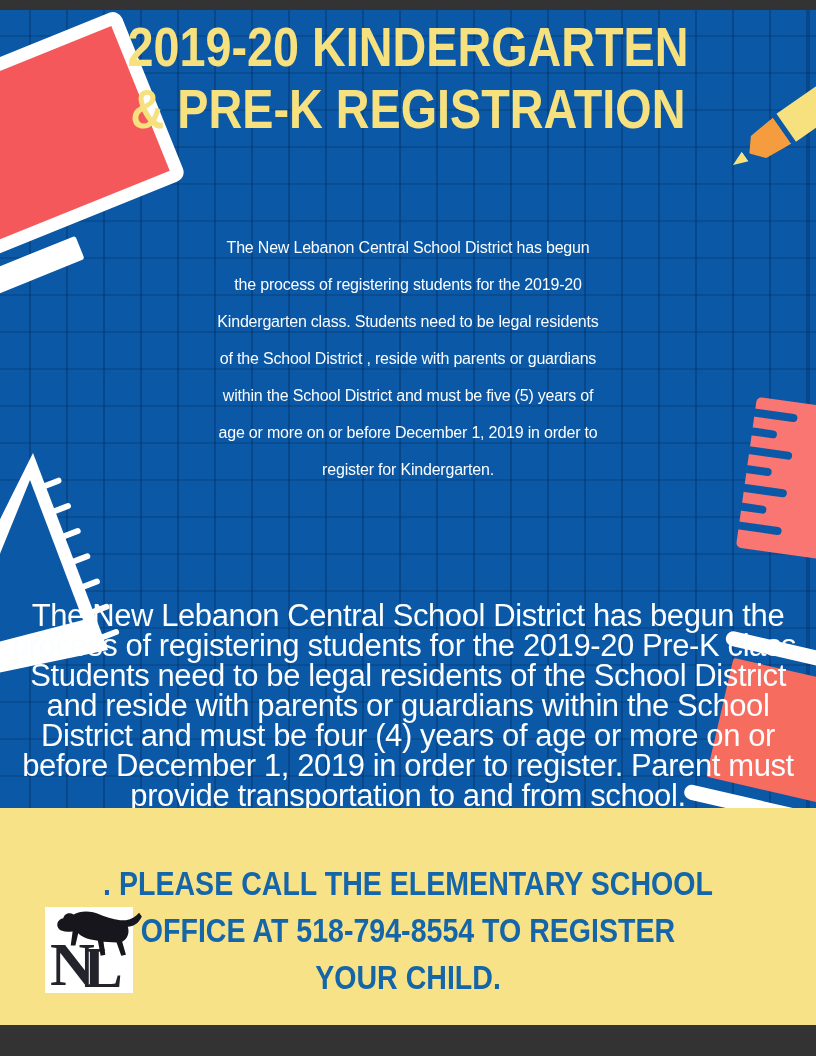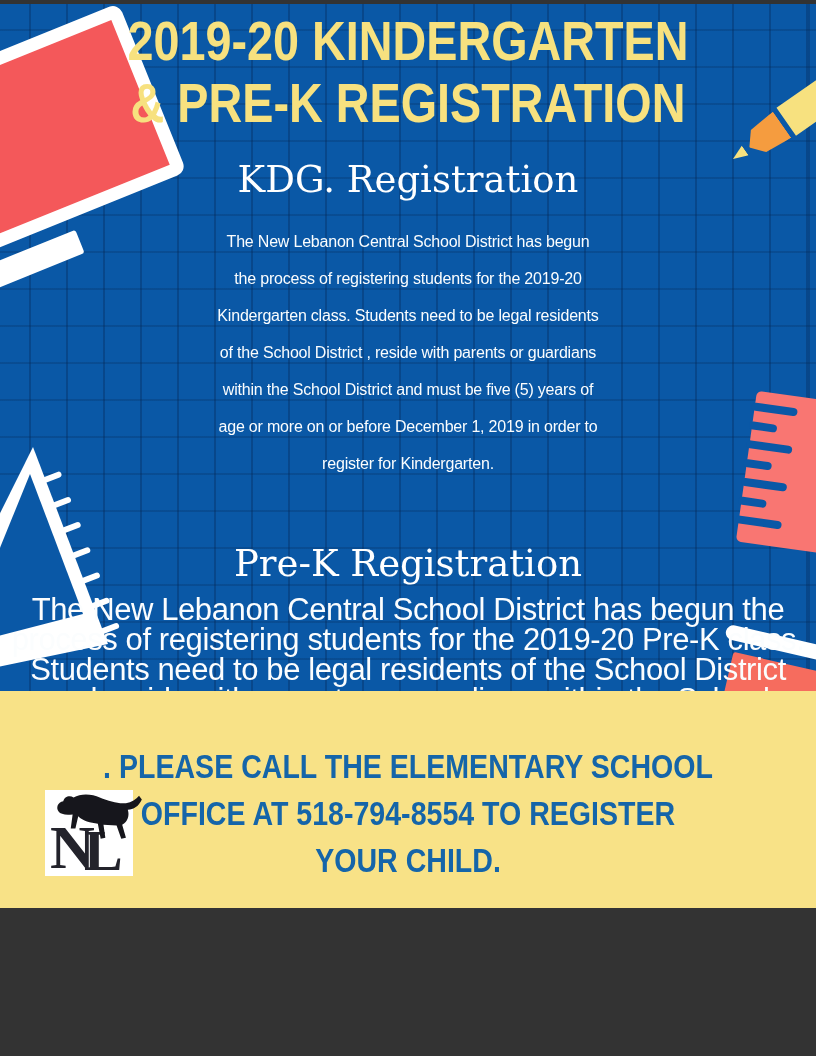--- a/index.html
+++ b/index.html
@@ -1,17 +1,17 @@
 <!DOCTYPE html>
 <html><head>
 <meta charset="utf-8">
 <style>
   html,body{margin:0;padding:0;background:#333;}
   .page{
-    position:relative; width:816px; height:904px; margin:4px auto; overflow:hidden;
+    position:relative; width:816px; height:1015px; margin:10px auto; overflow:hidden;
     background-color:#0A58A6;
     background-image:
       repeating-linear-gradient(to right, rgba(3,33,74,.30) 0 2px, transparent 2px 37px),
       repeating-linear-gradient(to bottom, rgba(3,33,74,.22) 0 2px, transparent 2px 37px);
     background-position:-8px -12px;
     font-family:"Liberation Sans", sans-serif;
     text-decoration:underline;
   }
   
   .title{
@@ -106,30 +106,28 @@
 
   <div class="book">
     <div class="book-stripe-top"></div>
     <div class="book-cover"></div>
     <div class="book-stripe-bottom"></div>
   </div>
 
   <div class="title">2019-20 KINDERGARTEN
 &amp; PRE-K REGISTRATION</div>
 
-  <div class="heading kdg-heading">KDG. Registration</div>
   <div class="body-text kdg-body">The New Lebanon Central School District has begun
 the process of registering students for the 2019-20
 Kindergarten class.  Students need to be legal residents
 of the School District , reside with parents or guardians
 within the School District and must be five (5) years of
 age or more on or before December 1, 2019 in order to
 register for Kindergarten.</div>
 
-  <div class="heading prek-heading">Pre-K Registration</div>
   <div class="body-text prek-body">The New Lebanon Central School District has begun the
 process of registering students for the 2019-20 Pre-K class.
 Students need to be legal residents of the School District
 and reside with parents or guardians within the School
 District and must be four (4) years of age or more on or
 before December 1, 2019 in order to register.  Parent must
 provide transportation to and from school.</div>
 
   <div class="footer">
     <div class="logo">

